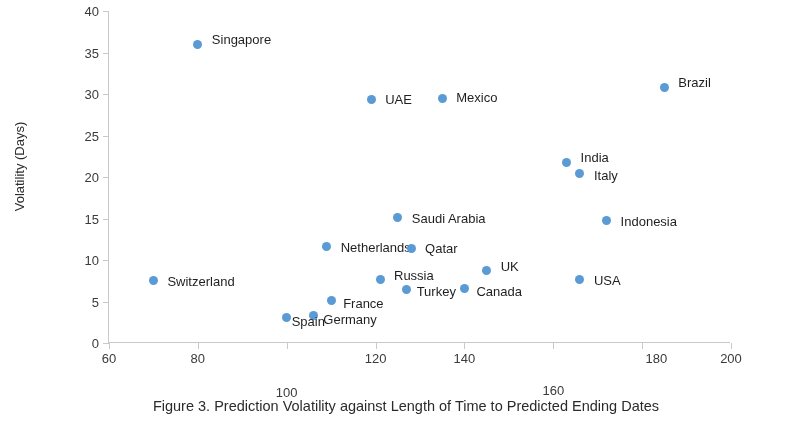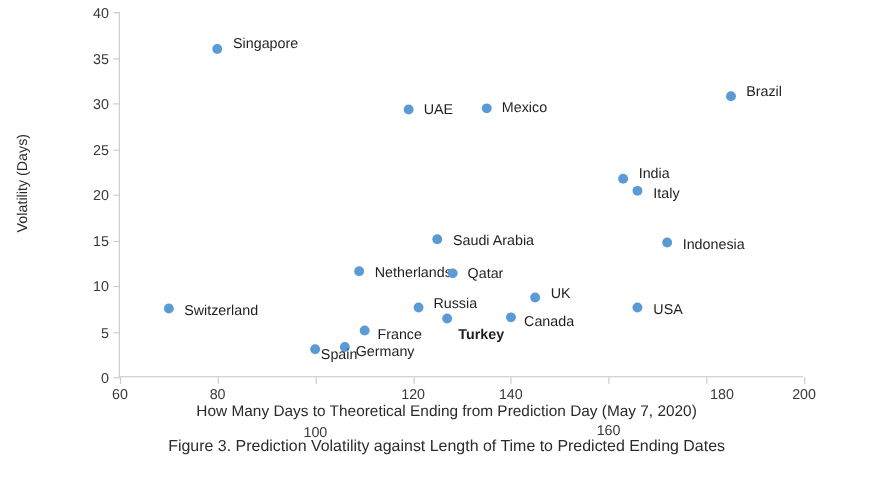--- a/index.html
+++ b/index.html
@@ -147,26 +147,25 @@
         <div class="point-label" style="left: 391.643px; top: 248.79px;">UK</div>
         <div class="point" style="left: 271.014px; top: 268.09px; background: rgb(91, 155, 213);"></div>
         <div class="point-label" style="left: 285.014px; top: 258.09px;">Russia</div>
         <div class="point" style="left: 355.429px; top: 277.22px; background: rgb(91, 155, 213);"></div>
         <div class="point-label" style="left: 367.429px; top: 274.22px;">Canada</div>
         <div class="point" style="left: 470.943px; top: 268.92px; background: rgb(91, 155, 213);"></div>
         <div class="point-label" style="left: 484.943px; top: 262.92px;">USA</div>
         <div class="point" style="left: 44.4286px; top: 269.75px; background: rgb(91, 155, 213);"></div>
         <div class="point-label" style="left: 58.4286px; top: 263.75px;">Switzerland</div>
         <div class="point" style="left: 297.671px; top: 278.88px; background: rgb(91, 155, 213);"></div>
-        <div class="point-label" style="left: 307.671px; top: 286px; font-weight: bold;">Turkey</div>
+        <div class="point-label" style="left: 307.671px; top: 274px;">Turkey</div>
         <div class="point" style="left: 222.143px; top: 289.67px; background: rgb(91, 155, 213);"></div>
         <div class="point-label" style="left: 234.143px; top: 285.67px;">France</div>
         <div class="point" style="left: 204.371px; top: 304.61px; background: rgb(91, 155, 213);"></div>
         <div class="point-label" style="left: 214.371px; top: 301.61px;">Germany</div>
         <div class="point" style="left: 177.714px; top: 306.27px; background: rgb(91, 155, 213);"></div>
         <div class="point-label" style="left: 182.714px; top: 304.27px;">Spain</div>
       </div>
   </div>
 
-  <div id="x-axis-title">How Many Days to Theoretical Ending from Prediction Day (May 7, 2020)</div>
   <div id="figure-caption">Figure 3. Prediction Volatility against Length of Time to Predicted Ending Dates</div>
 
 </div>
 
 </body></html>

